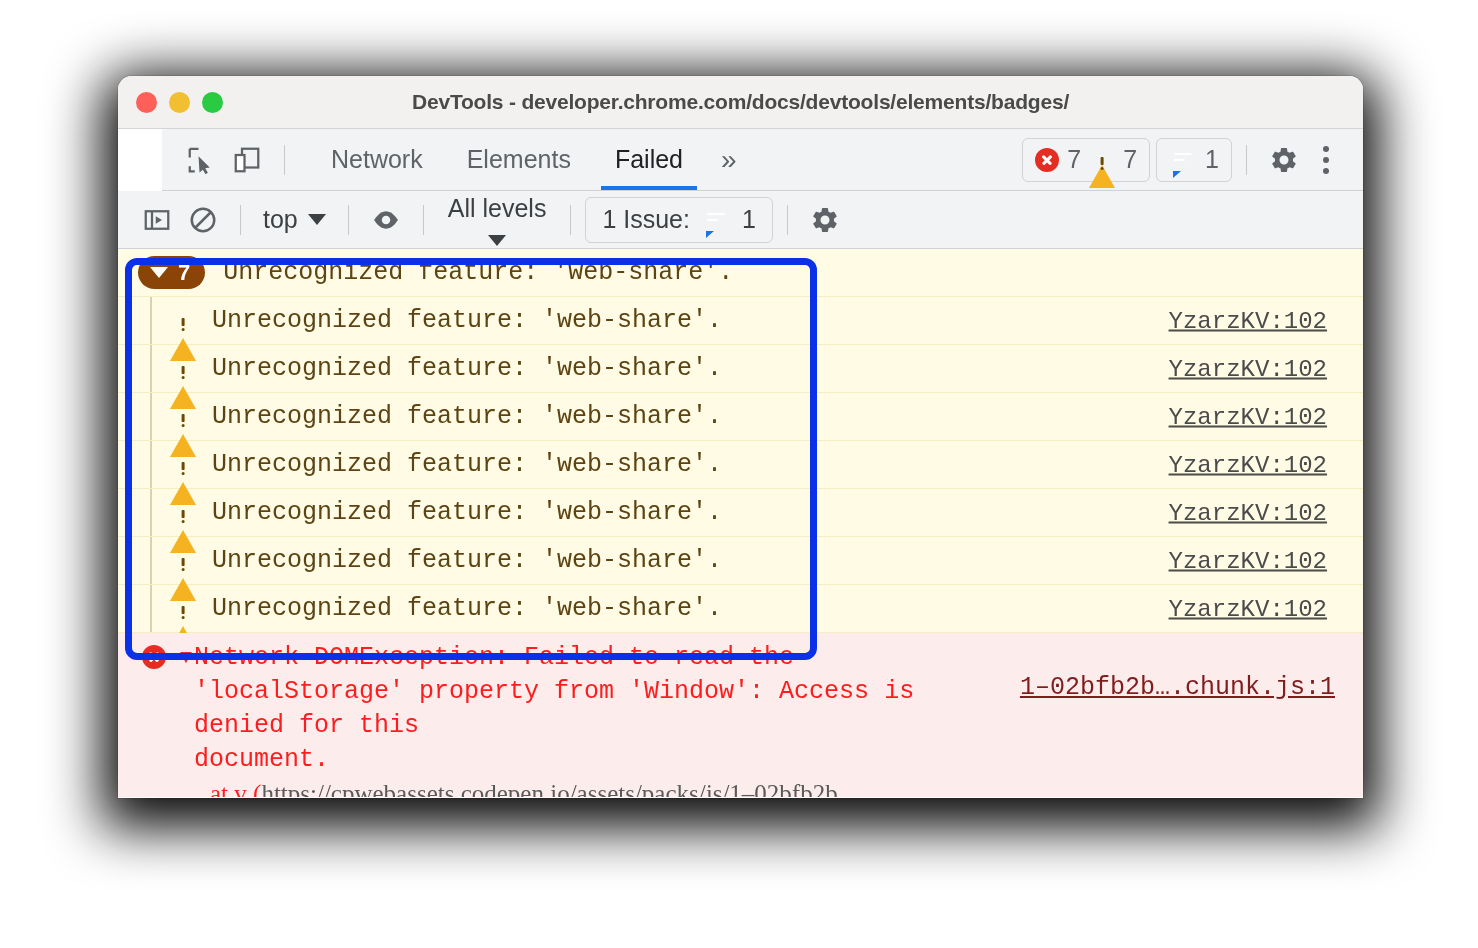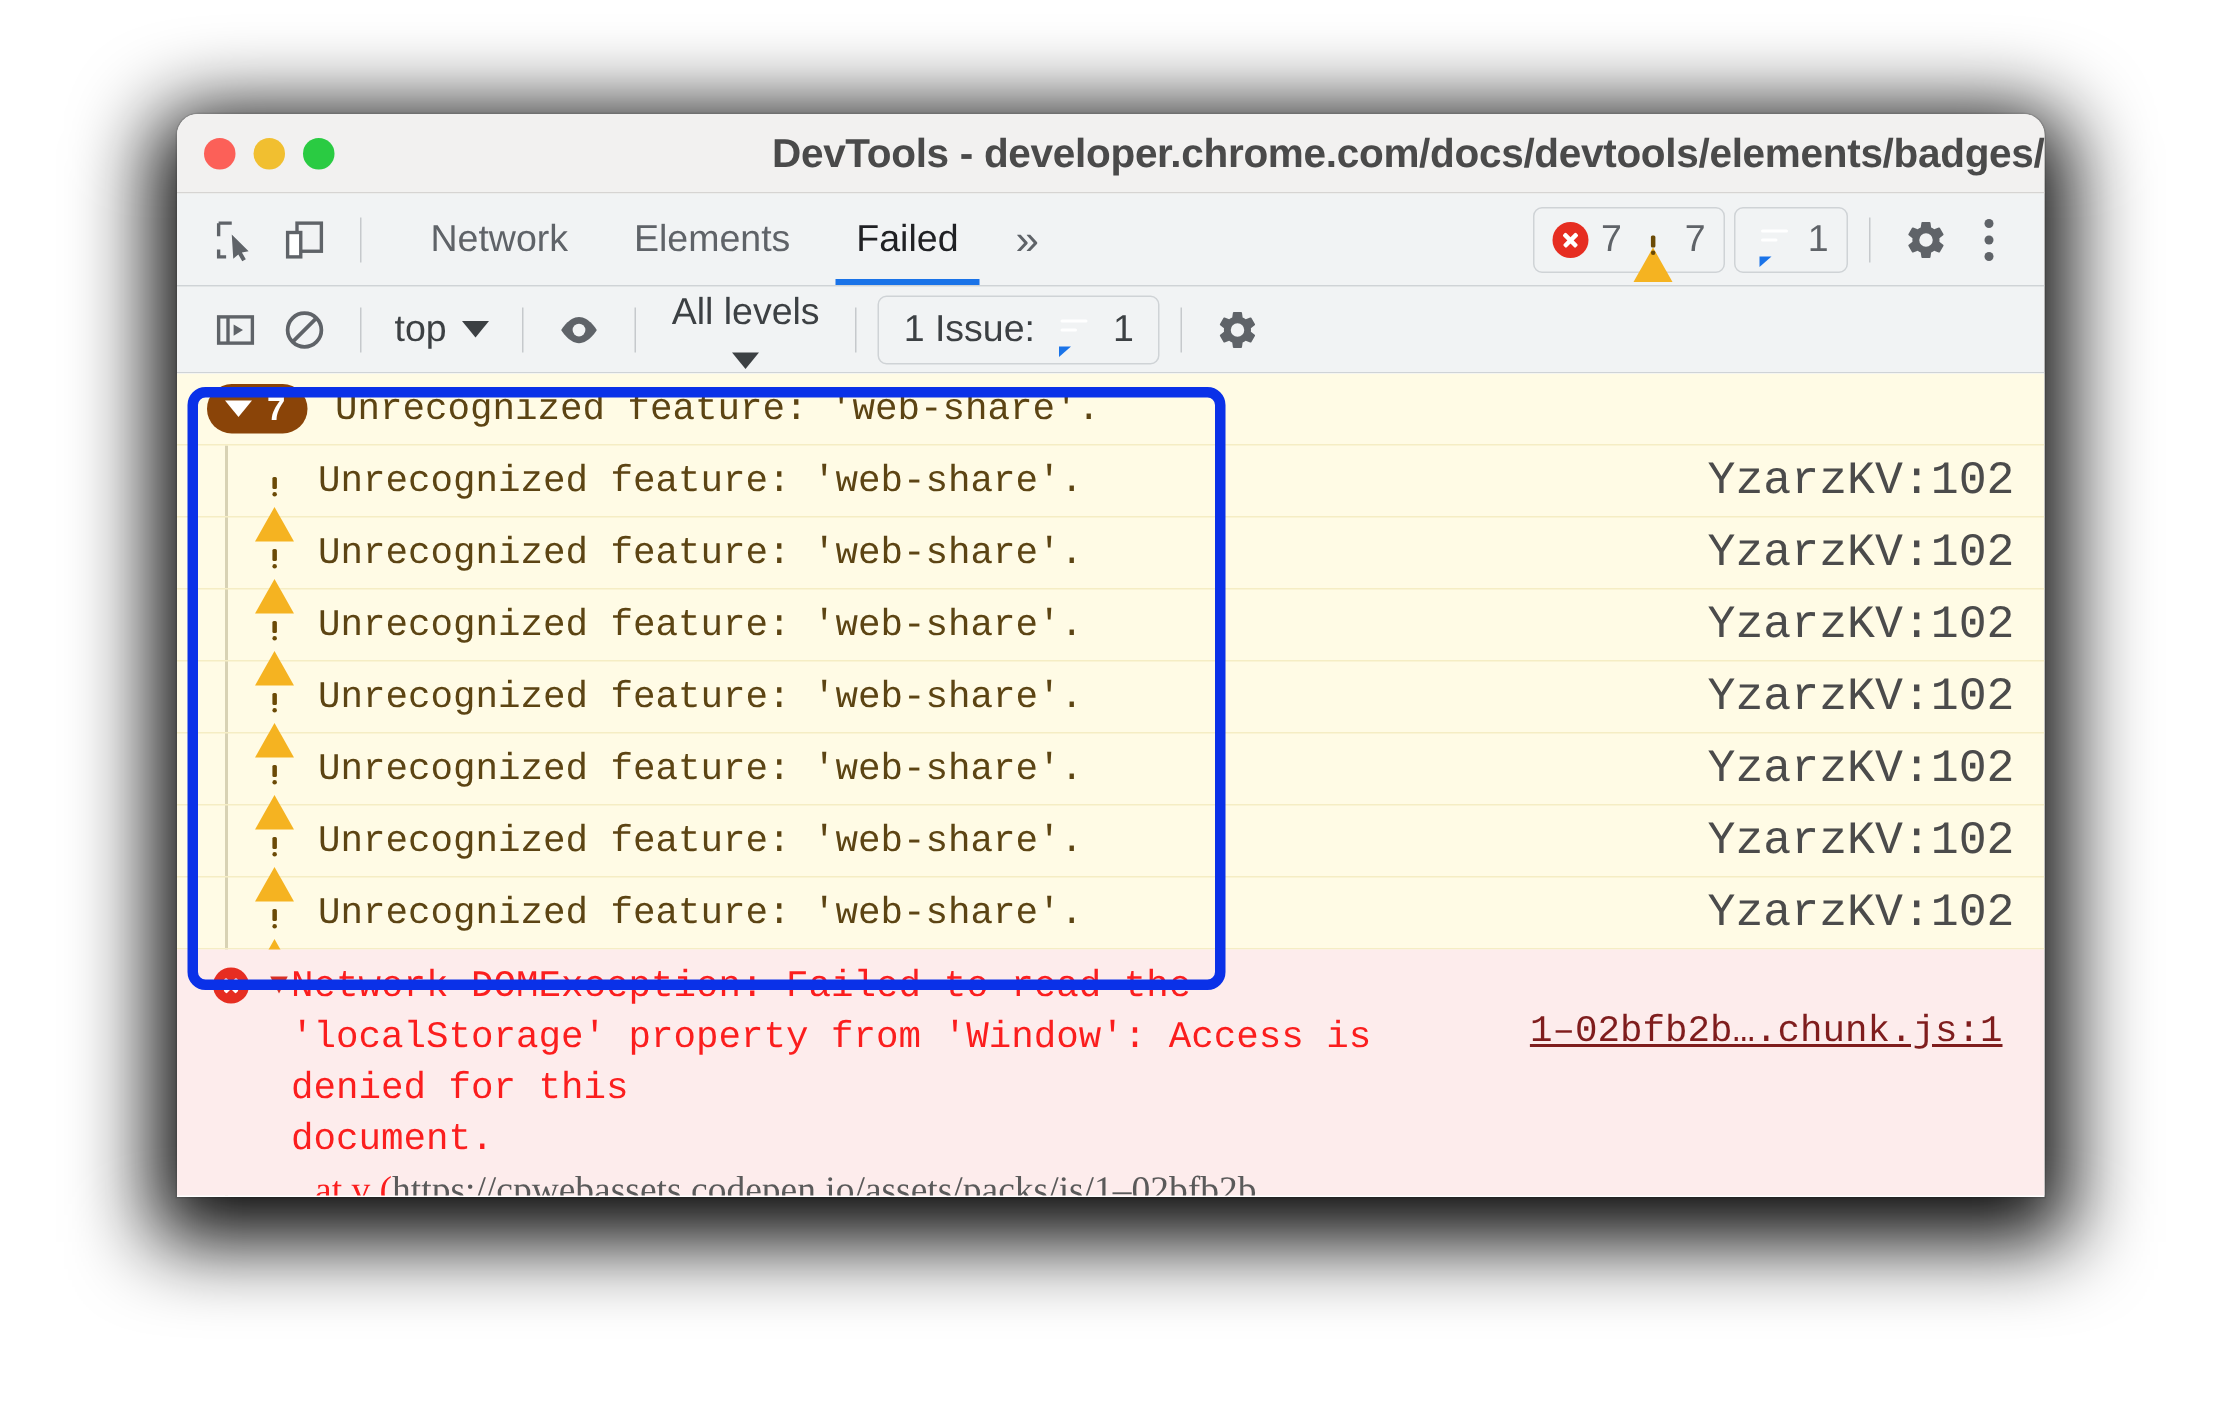--- a/index.html
+++ b/index.html
@@ -30,33 +30,34 @@
     background: #f2f1f0;
     border-bottom: 1px solid #d6d4d2;
     display: flex; align-items: center;
   }
   .traffic { display: flex; gap: 12px; margin-left: 18px; }
   .dot { width: 21px; height: 21px; border-radius: 50%; }
   .dot.red { background: #fc6058; }
   .dot.yellow { background: #f1bf30; }
   .dot.green { background: #2acb42; }
   .title-text {
-    position: absolute; left: 0; right: 0; text-align: right;
-    font-size: 27px; font-weight: bold; color: #4a4a4a;
+    position: absolute; left: 0; right: 0; text-align: center;
+    font-size: 21px; font-weight: bold; color: #4a4a4a;
     letter-spacing: -0.2px; pointer-events: none;
   }
 
   
   .tabbar {
     height: 62px;
     background: #f1f3f4;
     border-bottom: 1px solid #cfd3d6;
     display: flex; align-items: center;
     padding: 0 18px 0 16px;
     position: relative;
+    margin-left: 44px;
   }
   .tb-icon {
     width: 46px; height: 46px;
     display: flex; align-items: center; justify-content: center;
     cursor: pointer;
   }
   .vsep { width: 1px; height: 30px; background: #c6c9cc; margin: 0 14px; }
   .tabs { display: flex; align-items: flex-end; height: 100%; margin-left: 10px; }
   .tab {
     font-size: 25px; color: #5f6368;
@@ -188,22 +189,22 @@
     border-right: 9px solid transparent; border-top: 11px solid #fff;
   }
   .msg-text { color: #5c4413; white-space: pre; }
   .msg-row.child { padding-left: 52px; }
   .indent-rail {
     position: absolute; left: 32px; top: 48px; bottom: 0;
     width: 2px; background: #d8d2b4;
   }
   .wicon-small { margin-right: 16px; flex: none; }
   .src-link {
-    position: absolute; right: 20px; top: 50%; transform: translateY(-50%);
-    color: #4b4b4b; font-size: 31px; cursor: pointer;
+    position: absolute; right: 36px; top: 50%; transform: translateY(-50%);
+    color: #4b4b4b; text-decoration: underline; font-size: 24px; cursor: pointer;
   }
 
   
   .err-block {
     background: #fdecec;
     position: relative;
     padding: 8px 0 10px 0;
     font-size: 25px;
     line-height: 34px;
   }

